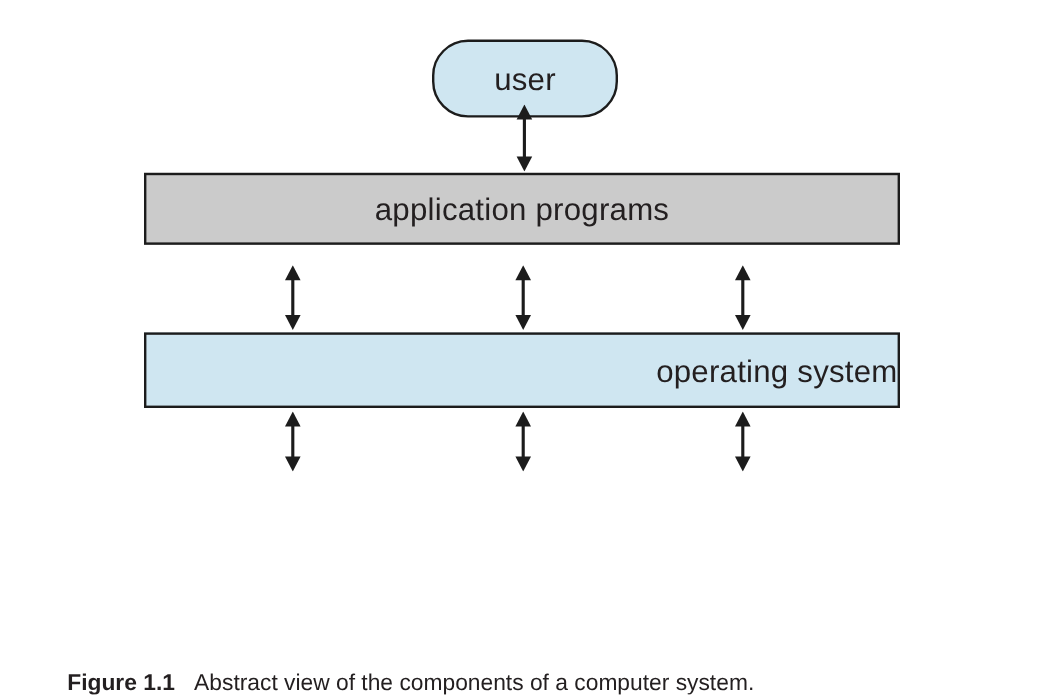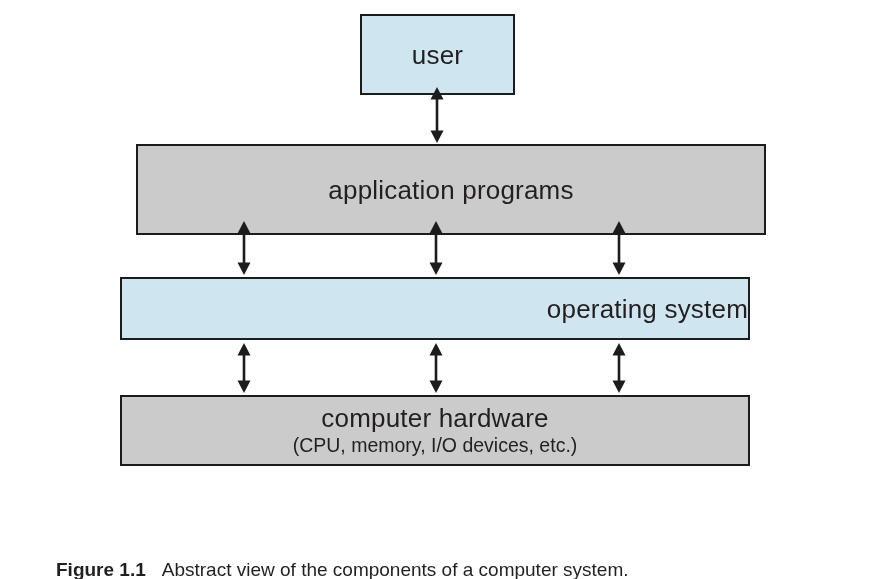--- a/index.html
+++ b/index.html
@@ -39,22 +39,22 @@
     line-height: 30px;
     color: var(--text);
     letter-spacing: 0.2px;
   }
   .box .subtitle {
     font-size: 19.5px;
     line-height: 25px;
     color: var(--text);
   }
 
-  .box-user  { left: 360px; top: 14px;  width: 155px; height: 81px; }
-  .box-app   { left: 136px; top: 144px; width: 630px; height: 91px; }
+  .box-user  { left: 360px; top: 33px;  width: 155px; height: 65px; border-radius: 30px; }
+  .box-app   { left: 120px; top: 144px; width: 630px; height: 60px; }
   .box-os    { left: 120px; top: 277px; width: 630px; height: 63px; align-items: flex-end; }
   .box-hw    { left: 120px; top: 395px; width: 630px; height: 71px; }
 
   .arrow {
     position: absolute;
     color: var(--arrow);
     display: block;
   }
 
   .caption {
@@ -117,22 +117,18 @@
     <polygon points="11,0 4.5,12.5 17.5,12.5" fill="currentColor"></polygon>
     <rect x="9.7" y="9" width="2.6" height="32" fill="currentColor"></rect>
     <polygon points="11,50 4.5,37.5 17.5,37.5" fill="currentColor"></polygon>
   </svg>
   <svg class="arrow" style="left:608px; top:343px;" width="22" height="50" viewBox="0 0 22 50">
     <polygon points="11,0 4.5,12.5 17.5,12.5" fill="currentColor"></polygon>
     <rect x="9.7" y="9" width="2.6" height="32" fill="currentColor"></rect>
     <polygon points="11,50 4.5,37.5 17.5,37.5" fill="currentColor"></polygon>
   </svg>
 
-  <div class="box fill-gray box-hw">
-    <span class="title">computer hardware</span>
-    <span class="subtitle">(CPU, memory, I/O devices, etc.)</span>
-  </div>
 
   <div class="caption">
     <span class="cap-label">Figure 1.1</span><span class="cap-text">Abstract view of the components of a computer system.</span>
   </div>
 
 </div>
 
 </body></html>

